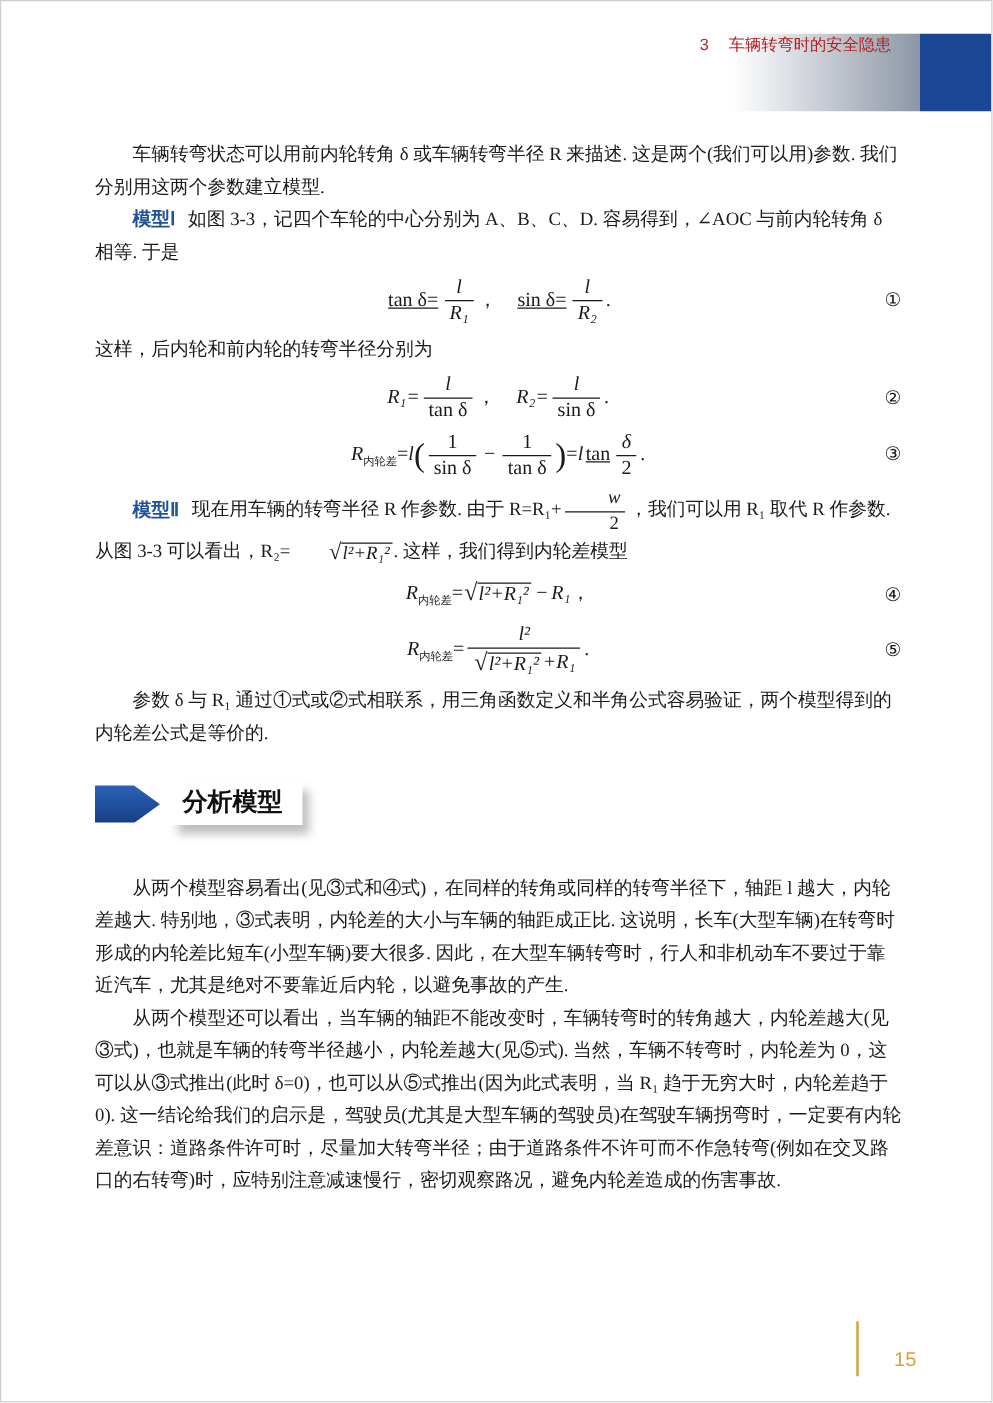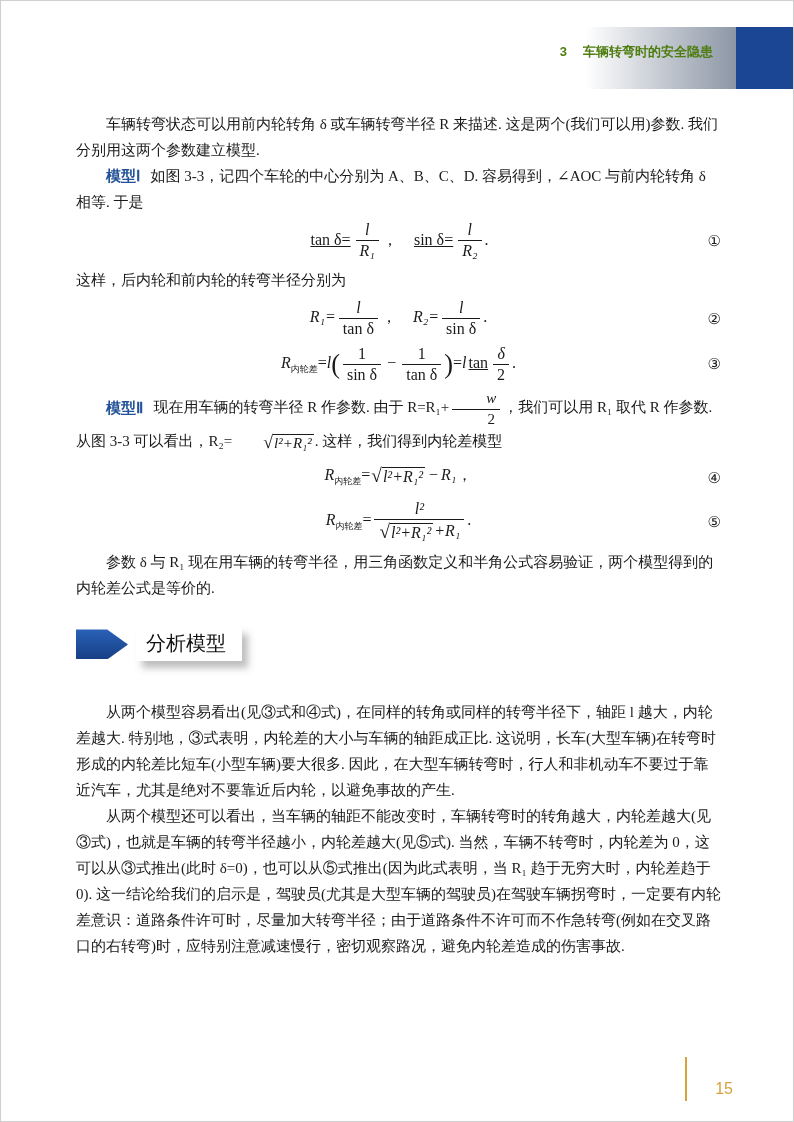--- a/index.html
+++ b/index.html
@@ -17,23 +17,23 @@
   .page { position:absolute; inset:0; }
 
   
   .header { position:absolute; top:26px; left:0; right:0; height:62px; }
   .header-gradient {
     position:absolute; right:57px; top:0; width:150px; height:62px;
     background:linear-gradient(to right, rgba(130,140,155,0) 0%, rgba(120,132,150,0.85) 100%);
   }
   .header-corner { position:absolute; right:0; top:0; width:57px; height:62px; background:#1a4694; }
   .header-text {
-    position:absolute; right:80px; top:16px; z-index:2;
+    position:absolute; right:80px; top:0; z-index:2;
     font-family:"Liberation Sans","DejaVu Sans",sans-serif;
-    font-weight:bold; font-size:13px; color:#4d7c0f; line-height:18px;
+    font-weight:normal; font-size:13px; color:#b91c1c; line-height:18px;
   }
   .ch-num { margin-right:16px; }
 
   
   .content { position:absolute; left:75px; right:72px; top:110px; }
   p.para { text-indent:2em; margin:0; }
   p.noindent { text-indent:0; }
   .model-label {
     font-weight:bold; color:#215198;
     font-family:Liberation Sans, sans-serif;
@@ -61,21 +61,21 @@
 
   
   .section-header { display:flex; align-items:center; margin:26px 0 38px; height:34px; }
   .section-arrow {
     width:52px; height:30px; flex:0 0 auto;
     background:linear-gradient(180deg,#2a62b8,#173f85);
     clip-path:polygon(0 0, 60% 0, 100% 50%, 60% 100%, 0 100%);
   }
   .section-title {
     font-family:"Liberation Sans","DejaVu Sans",sans-serif;
-    font-weight:normal; font-size:20px; color:#111;
+    font-weight:bold; font-size:20px; color:#111;
     background:#fff; margin-left:8px; padding:3px 16px 5px 10px;
     box-shadow:6px 7px 7px rgba(110,110,110,0.45);
   }
 
   
   .page-rule { position:absolute; right:106px; bottom:20px; width:2px; height:44px; background:#d7a33c; }
   .page-number {
     position:absolute; right:60px; bottom:24px;
     font-family:"Liberation Sans","DejaVu Sans",sans-serif;
     font-size:16px; color:#d7a33c; line-height:1;
@@ -124,21 +124,21 @@
       <span class="math"><span class="mvar">R</span><sub class="csub">内轮差</sub><span>=</span><span class="sqrt"><span class="radicand mvar">l²+R₁²</span></span><span class="op">−</span><span class="mvar">R₁</span><span>，</span></span>
       <span class="ftag">④</span>
     </div>
 
 
     <div class="formula-line">
       <span class="math"><span class="mvar">R</span><sub class="csub">内轮差</sub><span>=</span><span class="frac"><span class="num mvar">l²</span><span class="den"><span class="sqrt"><span class="radicand mvar">l²+R₁²</span></span><span class="mvar">+R₁</span></span></span><span>.</span></span>
       <span class="ftag">⑤</span>
     </div>
 
-    <p class="para">参数 δ 与 R₁ 现在用车辆的转弯半径，用三角函数定义和半角公式容易验证，两个模型得到的内轮差公式是等价的.</p>
+    <p class="para">参数 δ 与 R₁ 通过①式或②式相联系，用三角函数定义和半角公式容易验证，两个模型得到的内轮差公式是等价的.</p>
 
     <div class="section-header">
       <span class="section-arrow"></span>
       <span class="section-title">分析模型</span>
     </div>
 
     <p class="para">从两个模型容易看出(见③式和④式)，在同样的转角或同样的转弯半径下，轴距 l 越大，内轮差越大. 特别地，③式表明，内轮差的大小与车辆的轴距成正比. 这说明，长车(大型车辆)在转弯时形成的内轮差比短车(小型车辆)要大很多. 因此，在大型车辆转弯时，行人和非机动车不要过于靠近汽车，尤其是绝对不要靠近后内轮，以避免事故的产生.</p>
     <p class="para">从两个模型还可以看出，当车辆的轴距不能改变时，车辆转弯时的转角越大，内轮差越大(见③式)，也就是车辆的转弯半径越小，内轮差越大(见⑤式). 当然，车辆不转弯时，内轮差为 0，这可以从③式推出(此时 δ=0)，也可以从⑤式推出(因为此式表明，当 R₁ 趋于无穷大时，内轮差趋于 0). 这一结论给我们的启示是，驾驶员(尤其是大型车辆的驾驶员)在驾驶车辆拐弯时，一定要有内轮差意识：道路条件许可时，尽量加大转弯半径；由于道路条件不许可而不作急转弯(例如在交叉路口的右转弯)时，应特别注意减速慢行，密切观察路况，避免内轮差造成的伤害事故.</p>
 
   </div>

